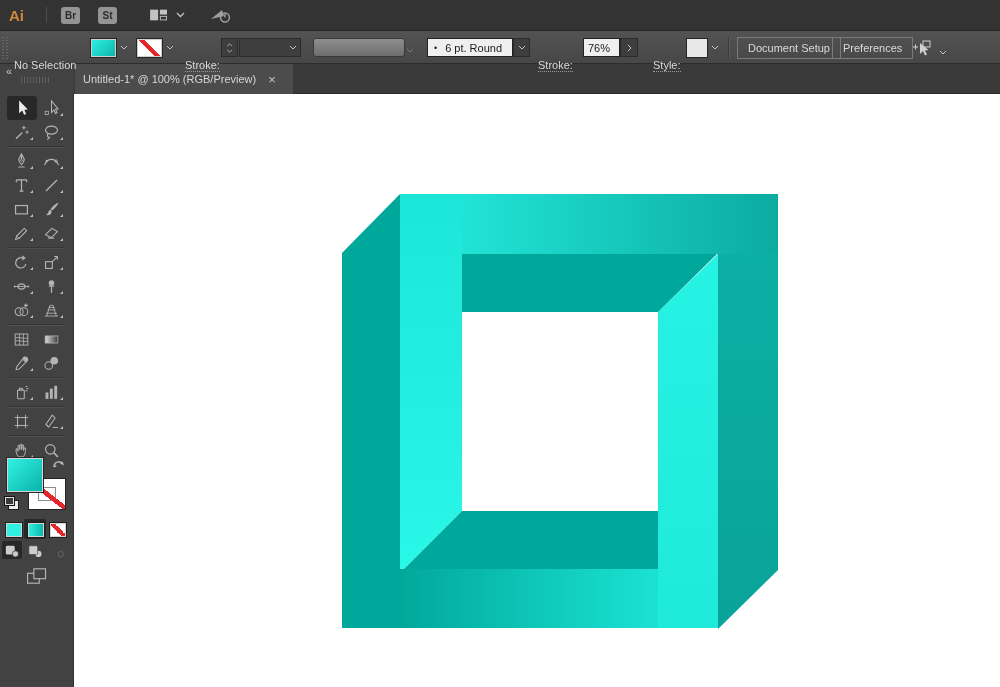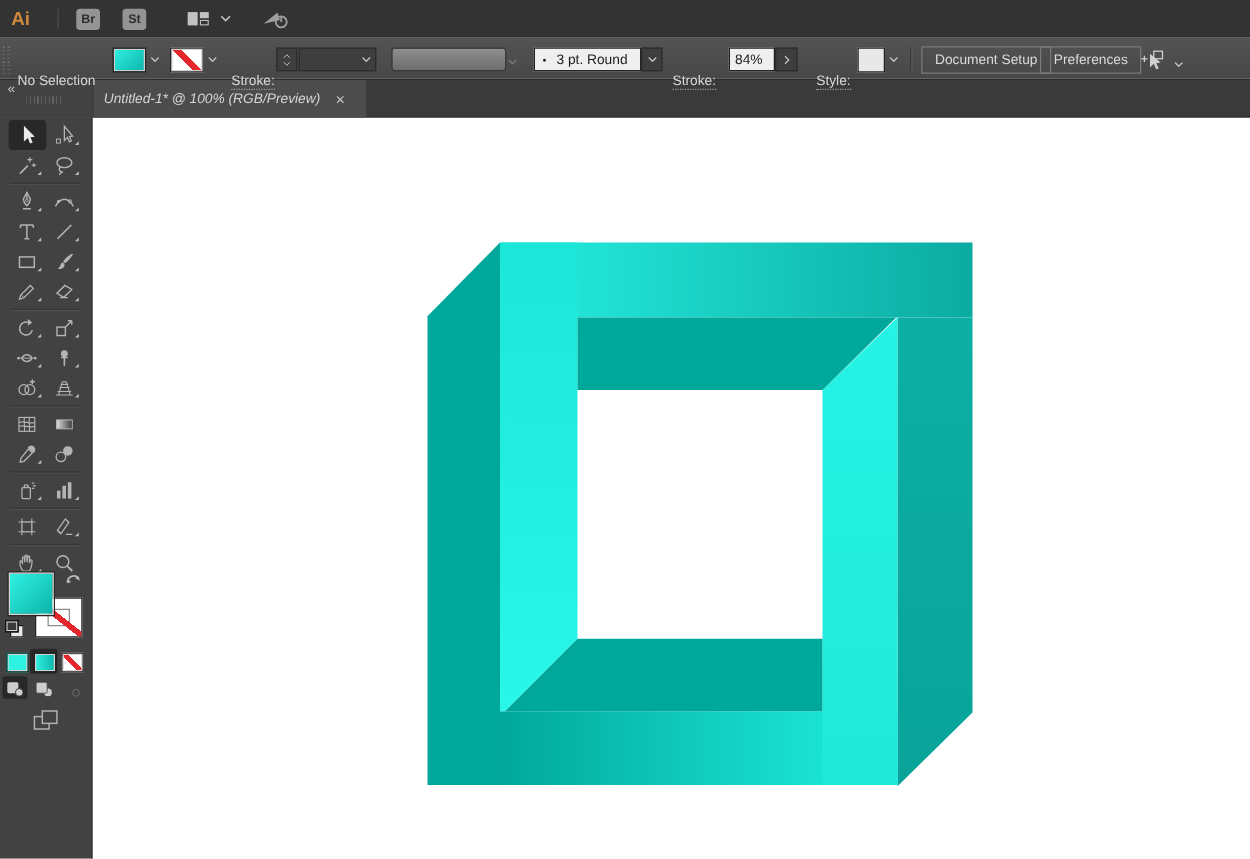--- a/index.html
+++ b/index.html
@@ -44,21 +44,21 @@
        display:flex;align-items:center;justify-content:center;padding:0 10px;color:#dadada;}
   .cb-sep{top:7px;width:1px;height:20px;background:#3a3a3a;box-shadow:1px 0 0 #5c5c5c;}
   
   .tabbar{position:absolute;top:64px;left:0;width:1000px;height:30px;background:#3a3a3a;
           border-bottom:1px solid #2d2d2d;box-sizing:border-box;z-index:4;}
   .tb-header{position:absolute;left:0;top:0;width:74px;height:30px;background:#424242;}
   .collapse{position:absolute;left:6px;top:1px;color:#c9c9c9;font-size:11px;}
   .grip-h{position:absolute;left:21px;top:13px;width:28px;height:6px;
           background:repeating-linear-gradient(90deg,#606060 0 1px,transparent 1px 3px);}
   .tab{position:absolute;left:75px;top:0;height:30px;width:218px;background:#4c4c4c;
-       display:flex;align-items:center;color:#d6d6d6;font-size:11px;padding:0 8px;box-sizing:border-box;font-style:italic;}
+       display:flex;align-items:center;color:#d6d6d6;font-size:11px;padding:0 8px;box-sizing:border-box;}
   .tab-close{margin-left:12px;color:#c6c6c6;font-size:13px;line-height:1;}
   
   .toolbar{position:absolute;top:94px;left:0;width:74px;height:593px;background:#424242;
            border-right:1px solid #343434;box-sizing:border-box;z-index:3;}
   .tools{padding-top:2px;}
   .tool-group{display:grid;grid-template-columns:30px 30px;justify-content:center;}
   .tool{width:30px;height:24px;display:flex;align-items:center;justify-content:center;
         position:relative;color:#b4b4b4;}
   .tool.active{background:#282828;border-radius:3px;color:#ececec;}
   .tool.flyout::after{content:"";position:absolute;right:4px;bottom:4px;
@@ -158,31 +158,31 @@
   </div>
 
   <div class="cb brush-preview" style="left:313px;"></div>
   <span class="cb" style="left:406px;top:12px;">
     <svg width="8" height="5" viewBox="0 0 8 5">
         <path d="M1 1 L4 4 L7 1" stroke="#7d7d7d" fill="none"></path>
       </svg></span>
 
   <div class="cb field white" style="left:427px;width:86px;padding:0 6px;">
     <span style="margin-right:8px;font-size:9px;">•</span>
-    <span>3 pt. Round</span>
+    <span>6 pt. Round</span>
   </div>
   <div class="cb field" style="left:513px;width:17px;justify-content:center;">
     <svg width="8" height="5" viewBox="0 0 8 5">
         <path d="M1 1 L4 4 L7 1" stroke="#c5c5c5" fill="none"></path>
       </svg>
   </div>
 
   <span class="cb lbl link-lbl" style="left:538px;">Stroke:</span>
   <div class="cb field white" style="left:583px;width:37px;padding:0 4px;">
-    <span>84%</span>
+    <span>76%</span>
   </div>
   <div class="cb field" style="left:620px;width:18px;justify-content:center;color:#c5c5c5;">
     <svg width="5" height="8" viewBox="0 0 5 8">
         <path d="M1 1 L4 4 L1 7" stroke="#c5c5c5" fill="none"></path>
       </svg>
   </div>
 
   <span class="cb lbl link-lbl" style="left:653px;">Style:</span>
   <div class="cb swatch-box" style="left:686px;">
     <div style="width:20px;height:18px;background:#e8e8e8;border:1px solid #262626;"></div>

